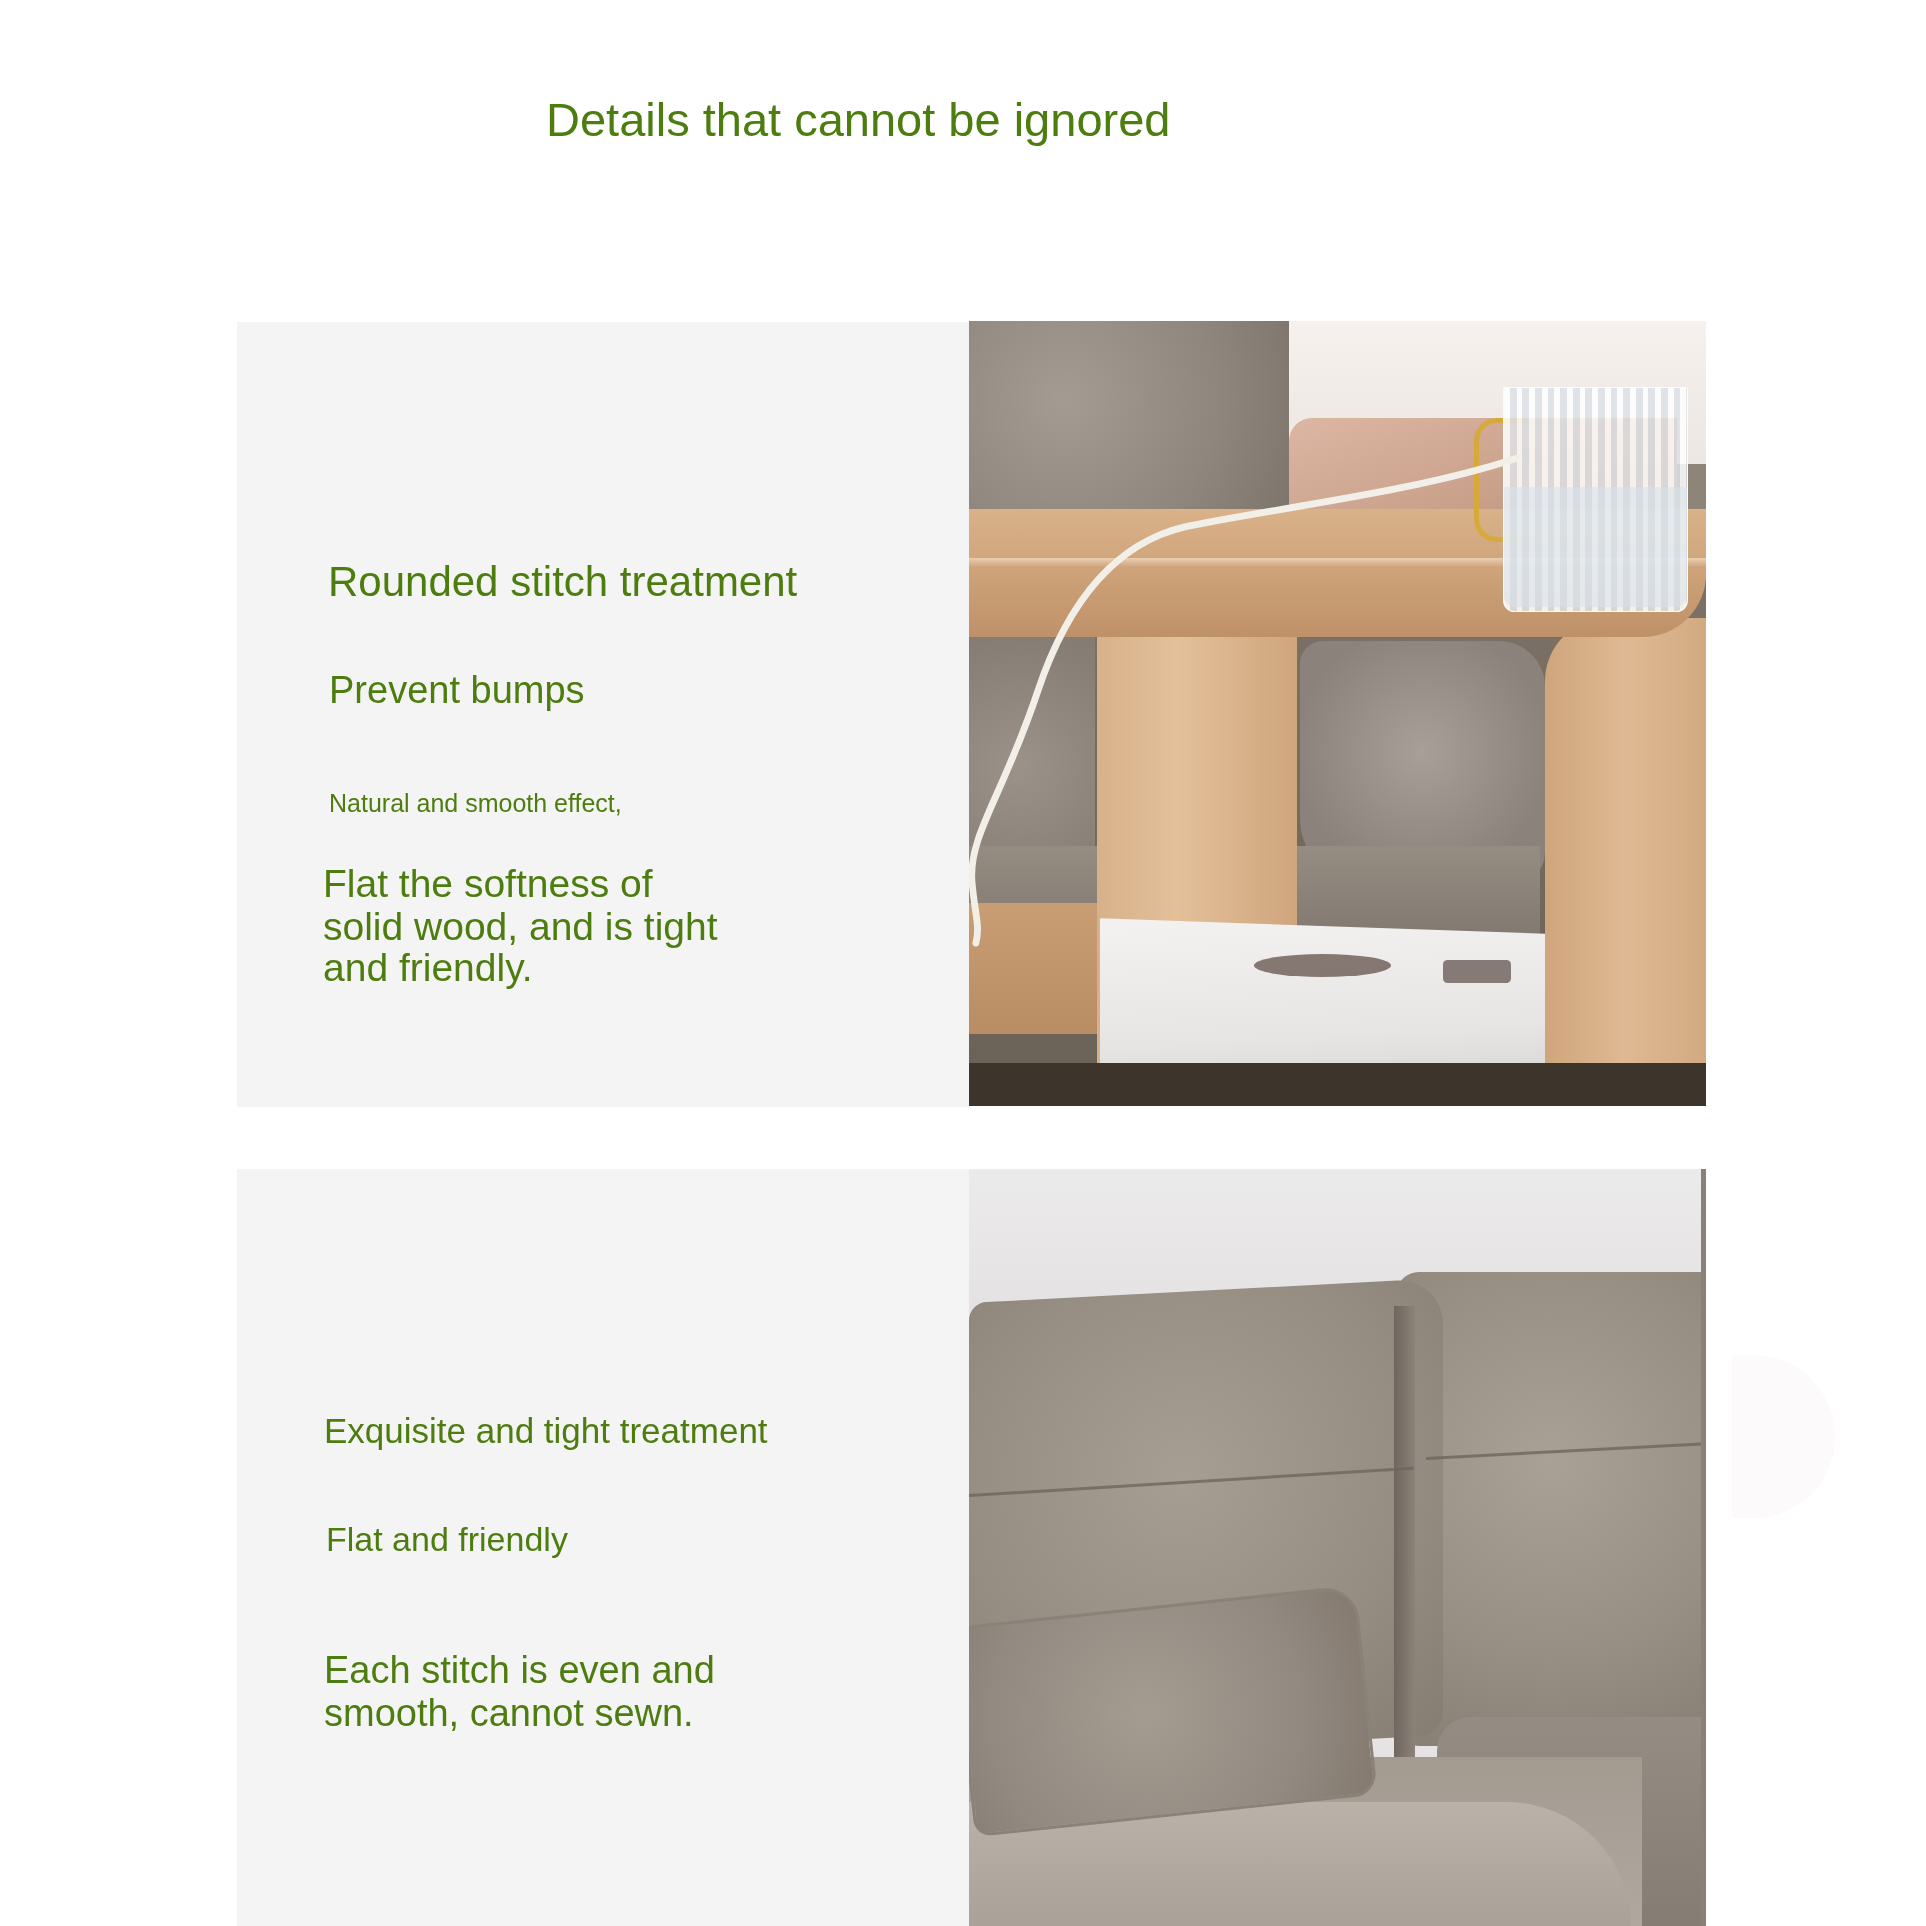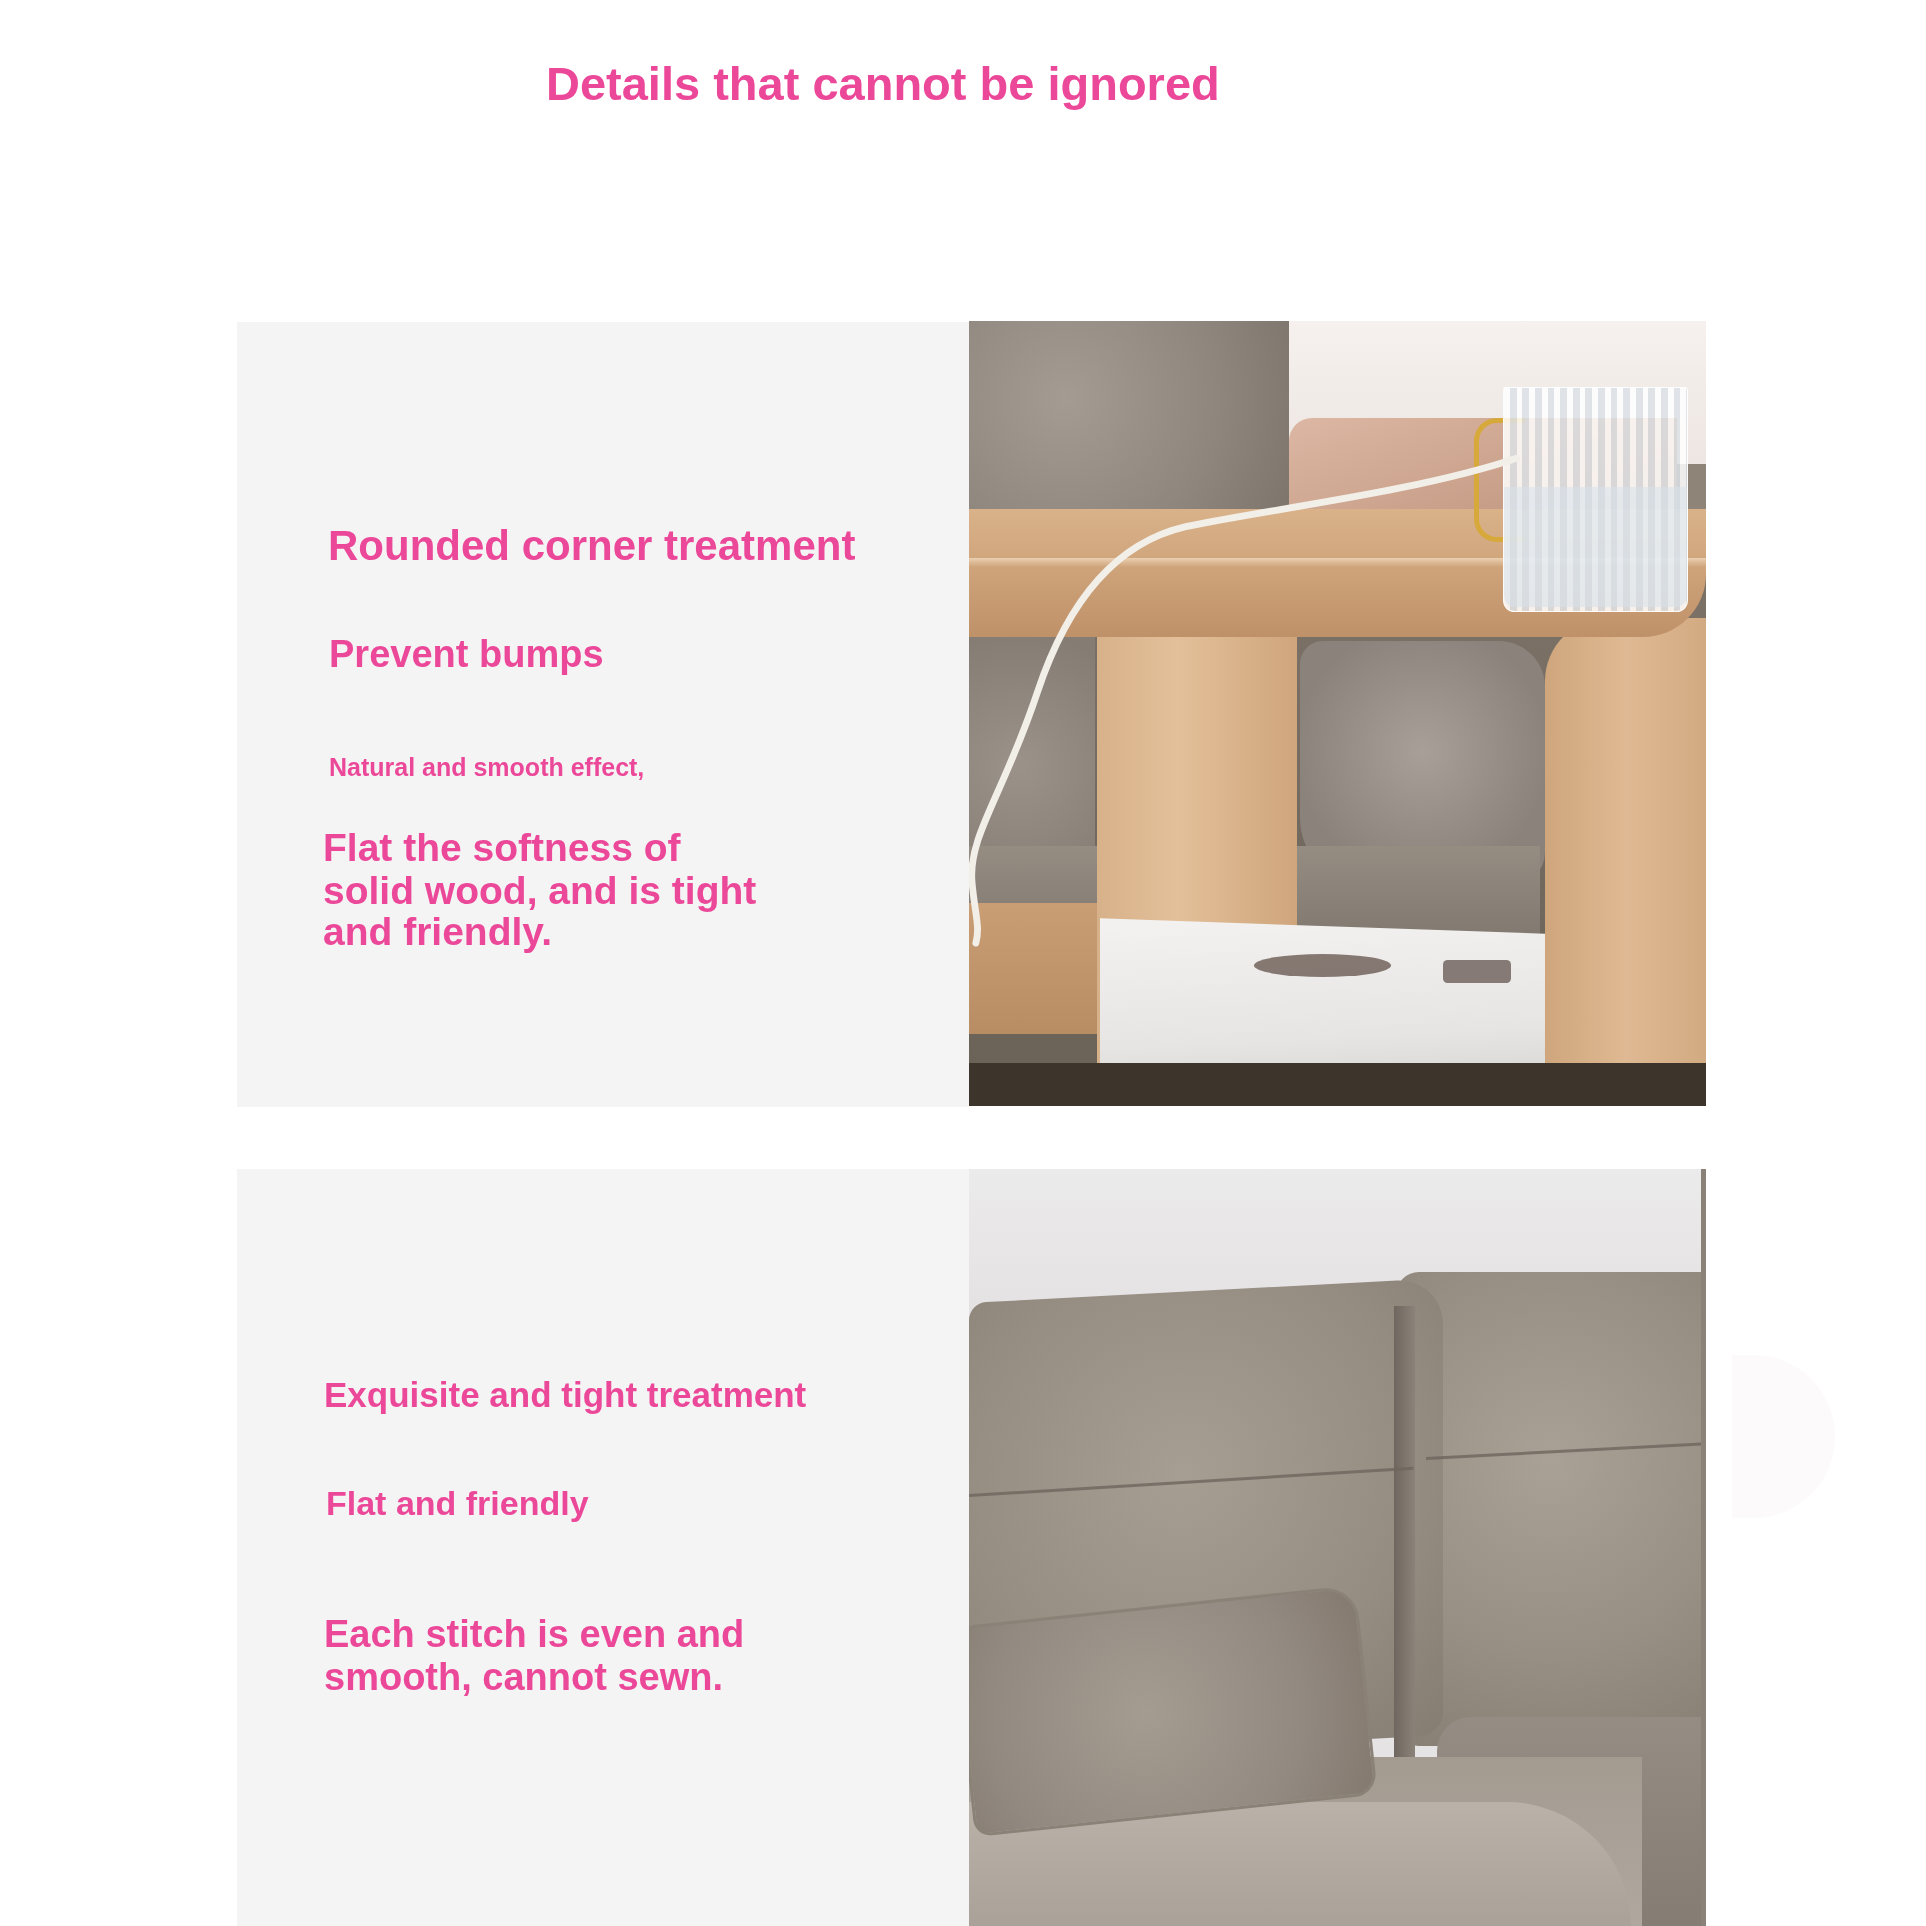--- a/index.html
+++ b/index.html
@@ -1,19 +1,19 @@
 <!DOCTYPE html>
 <html style="font-size:9px"><head>
 <meta charset="utf-8">
 <style>
   html, body { margin: 0; padding: 0; background: #ffffff; }
   body { width: 1926px; height: 1926px; position: relative; overflow: hidden;
          font-family: "Liberation Sans", sans-serif; color: #111111; }
   .abs { position: absolute; }
-  .txt { position: absolute; white-space: nowrap; line-height: 1; font-weight: bold; color: #ec4899; }
+  .txt { position: absolute; white-space: nowrap; line-height: 1; font-weight: normal; color: #4d7c0f; margin-top: 36px; }
 
   .panel { position: absolute; background: #f4f4f4; }
   .photo { position: absolute; overflow: hidden; }
 
   
   #photo1 { left: 969px; top: 321px; width: 737px; height: 785px; background: #8e8478; }
   #photo1 .fabric-back { left: 0; top: 0; width: 320px; height: 194px;
       background: radial-gradient(circle at 30% 40%, #a49c92 0%, #8f877e 60%, #7d756c 100%); }
   #photo1 .shirt { left: 320px; top: 0; width: 418px; height: 143px;
       background: linear-gradient(180deg, #f6f1ee 0%, #ede6e2 100%); }
@@ -93,21 +93,21 @@
       background: #fcfafa; border-radius: 0 86px 86px 0; }
 </style>
 </head>
 <body>
 
 <div class="txt" style="left:546px; top:60px; font-size:47px;">Details that cannot be ignored</div>
 
 <section>
   <div class="panel" style="left:237px; top:322px; width:732px; height:785px;"></div>
 
-  <div class="txt" style="left:328px; top:525px; font-size:42px;">Rounded corner treatment</div>
+  <div class="txt" style="left:328px; top:525px; font-size:42px;">Rounded stitch treatment</div>
   <div class="txt" style="left:329px; top:635px; font-size:38px;">Prevent bumps</div>
   <div class="txt" style="left:329px; top:755px; font-size:25px;">Natural and smooth effect,</div>
   <div>
     <div class="txt" style="left:323px; top:828px; font-size:39px;">Flat the softness of</div>
     <div class="txt" style="left:323px; top:871px; font-size:39px;">solid wood, and is tight</div>
     <div class="txt" style="left:323px; top:912px; font-size:39px;">and friendly.</div>
   </div>
 
   <div class="photo" id="photo1">
     <div class="abs fabric-back"></div>

